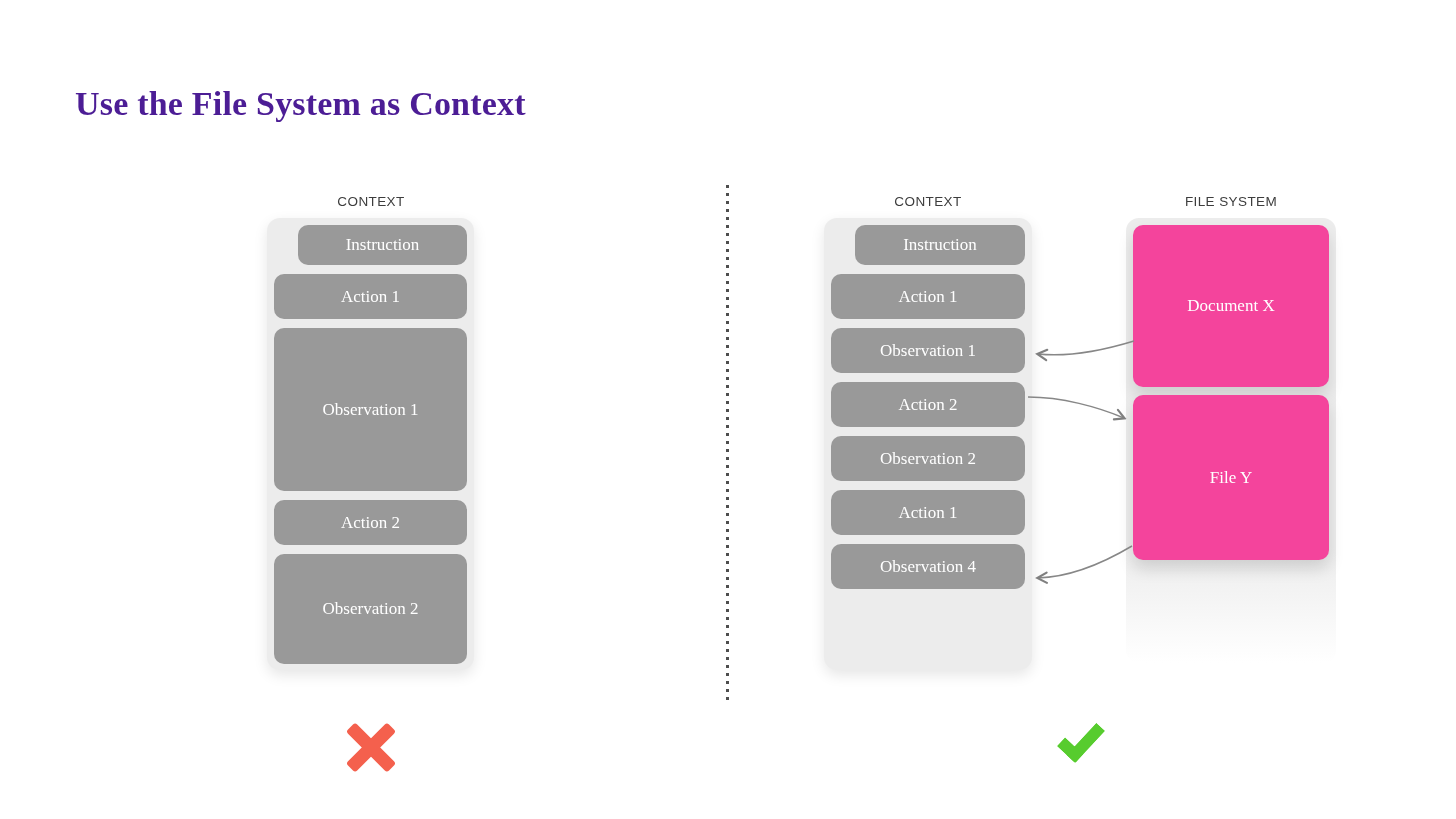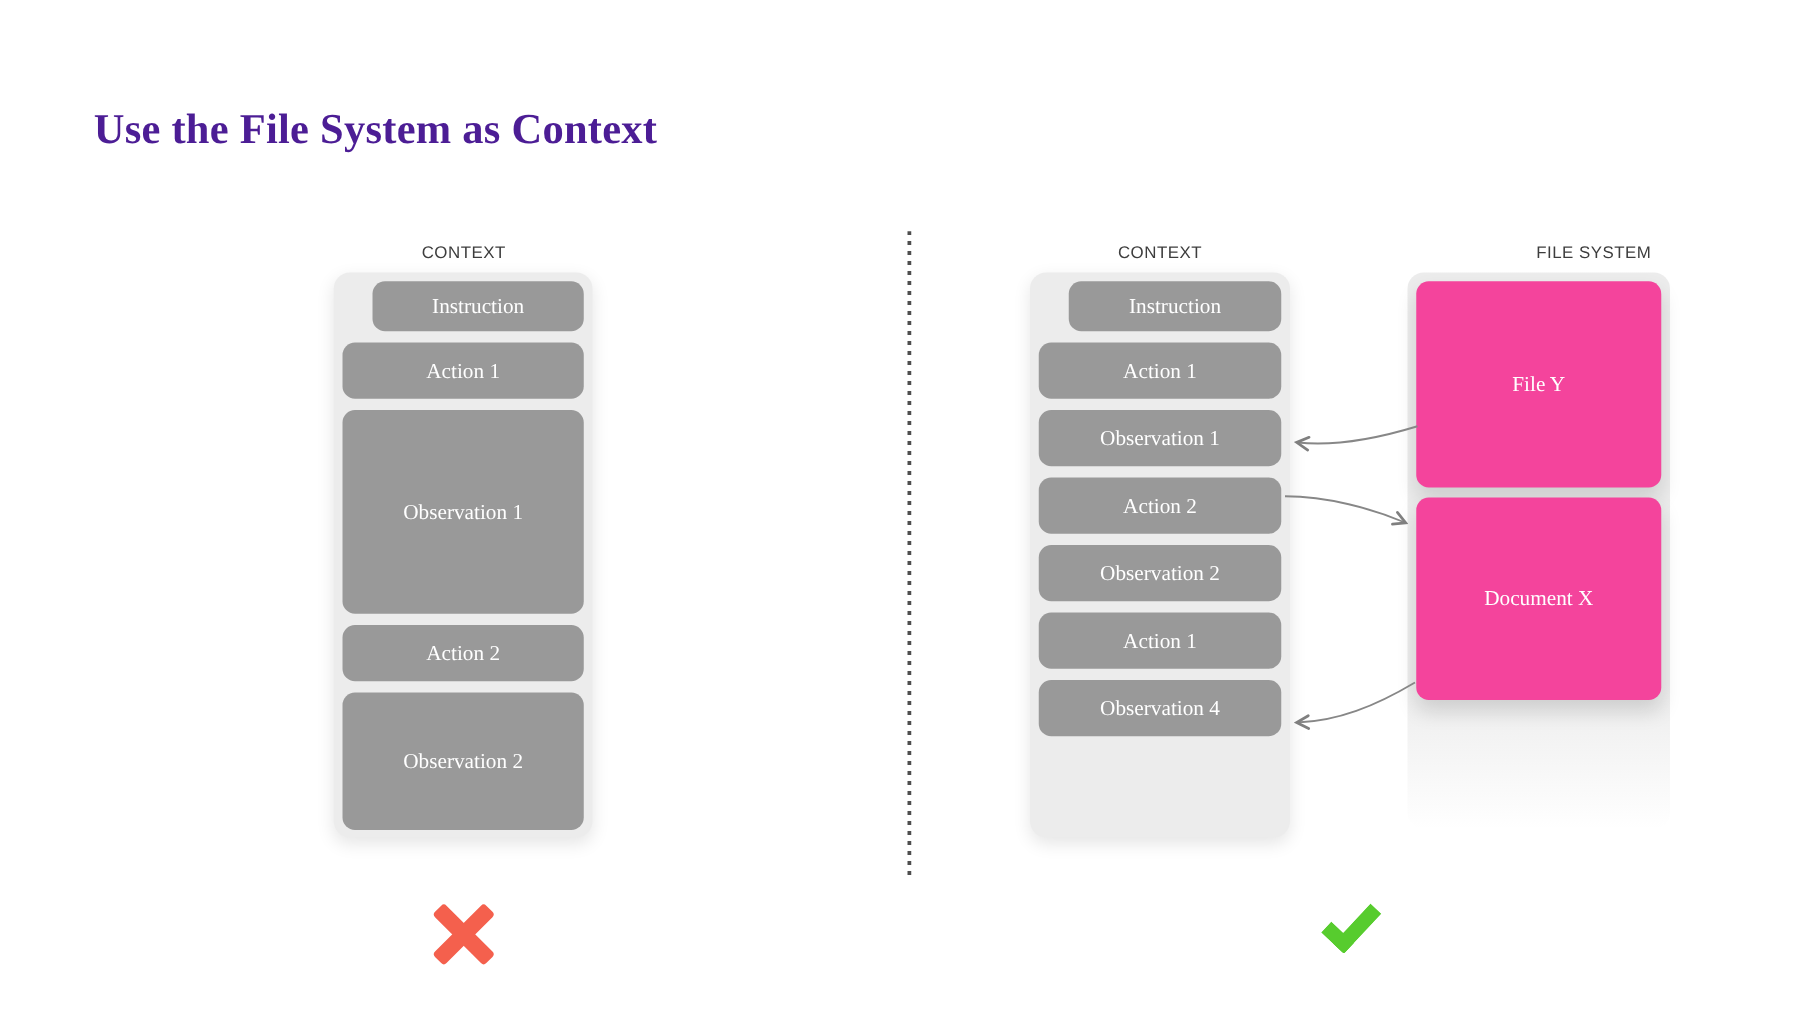--- a/index.html
+++ b/index.html
@@ -11,21 +11,21 @@
     position:absolute;left:75px;top:62px;
     font-family:"Liberation Serif","DejaVu Serif",serif;
     font-weight:700;font-size:34px;color:#4c1d95;letter-spacing:.2px;
   }
   .col-label{
     position:absolute;top:194px;width:210px;text-align:center;
     font-size:13.5px;color:#3d3d3d;letter-spacing:.4px;
   }
   #label-left-context{left:266px;}
   #label-right-context{left:823px;}
-  #label-file-system{left:1170px;}
+  #label-file-system{left:1126px;}
 
   .panel{
     position:absolute;top:218px;background:#ececec;border-radius:13px;
     box-shadow:0 5px 14px rgba(0,0,0,.10);
     padding:7px;box-sizing:border-box;display:flex;flex-direction:column;gap:9px;
   }
   #panel-left{left:267px;width:207px;height:452px;}
   #panel-right-context{left:824px;width:208px;height:452px;}
   #panel-file-system{
     left:1126px;width:210px;height:445px;box-shadow:none;
@@ -100,22 +100,22 @@
     <div class="gbox h-act">Action 1</div>
     <div class="gbox h-act">Observation 1</div>
     <div class="gbox h-act">Action 2</div>
     <div class="gbox h-act">Observation 2</div>
     <div class="gbox h-act">Action 1</div>
     <div class="gbox h-act">Observation 4</div>
   </div>
 
   <div class="col-label" id="label-file-system">FILE SYSTEM</div>
   <div class="panel" id="panel-file-system">
+    <div class="pbox" id="box-document-x">Document X</div>
     <div class="pbox" id="box-file-y">File Y</div>
-    <div class="pbox" id="box-document-x">Document X</div>
   </div>
 
   <svg id="arrow-layer" width="1456" height="819" viewBox="0 0 1456 819">
     <defs>
       <marker id="arrowhead" viewBox="0 0 10 10" refX="8" refY="5" markerWidth="9" markerHeight="9" orient="auto-start-reverse">
         <path d="M1.5,1.2 L8.5,5 L1.5,8.8" fill="none" stroke="#7f7f7f" stroke-width="1.6" stroke-linecap="round"></path>
       </marker>
     </defs>
     <g fill="none" stroke="#878787" stroke-width="1.5">
       <path d="M1134,341 C1098,352 1066,357 1038,354" marker-end="url(#arrowhead)"></path>

